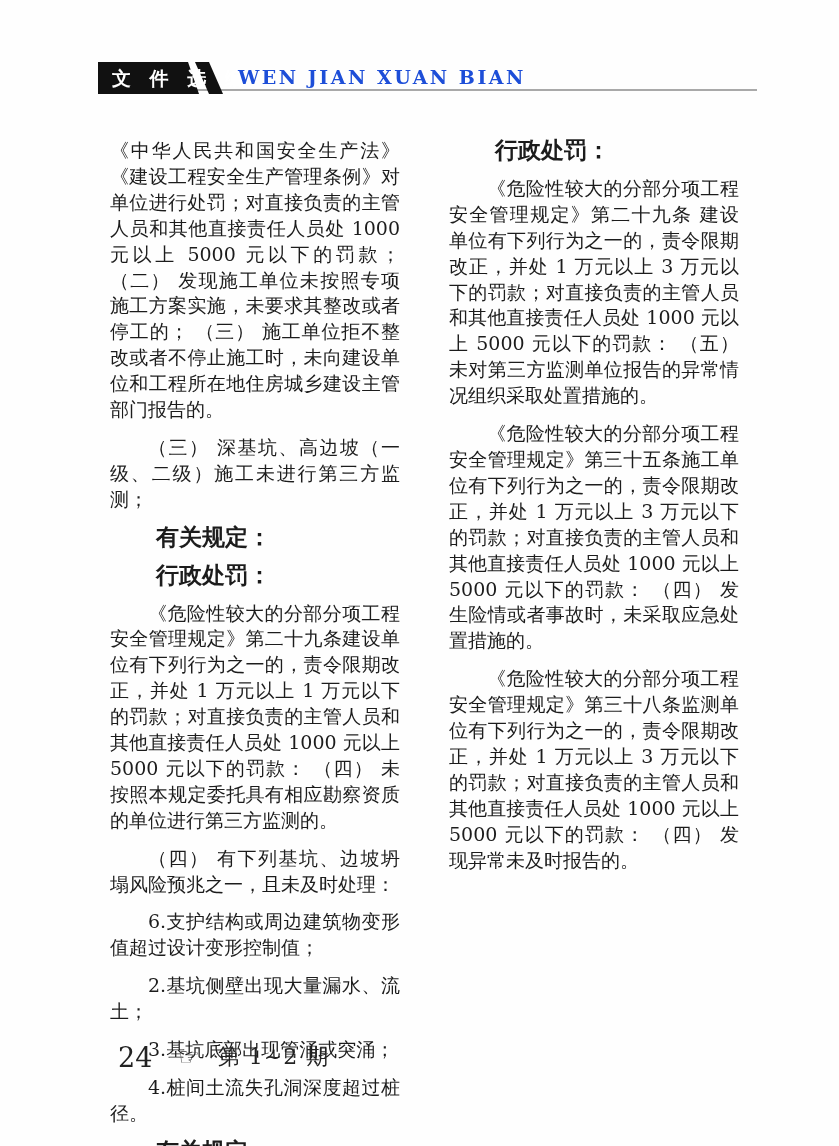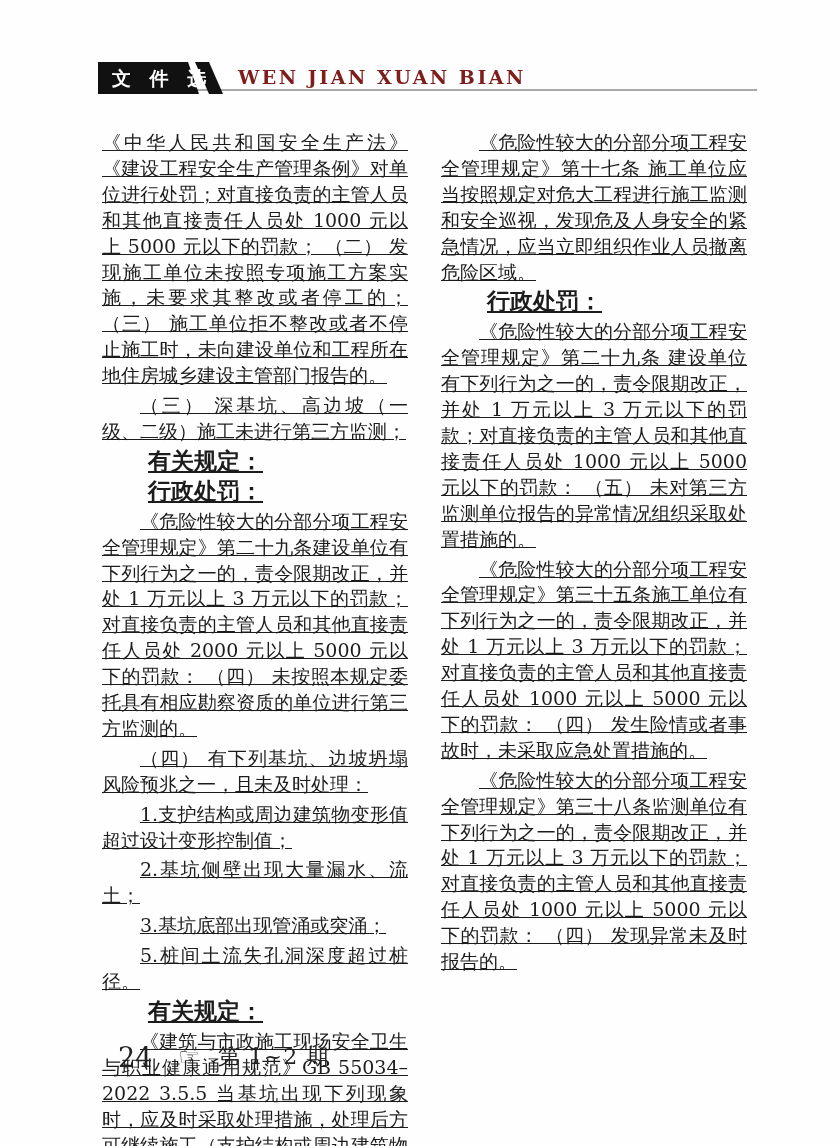--- a/index.html
+++ b/index.html
@@ -15,33 +15,32 @@
     background:#a9a9a9;
   }
   .tag-svg{position:absolute;left:98px;top:62px;}
   .tag-label{
     position:absolute;left:112px;top:66px;width:80px;
     color:#ffffff;font-family:"DejaVu Sans","Liberation Sans",sans-serif;
     font-weight:bold;font-size:19px;letter-spacing:6px;white-space:nowrap;
   }
   .header-subtitle{
     position:absolute;left:238px;top:66px;
-    color:#7f1d1d;font-family:"DejaVu Serif","Liberation Serif",serif;
+    color:#1d4ed8;font-family:"DejaVu Serif","Liberation Serif",serif;
     font-weight:bold;font-size:19px;letter-spacing:2.5px;white-space:nowrap;
   }
 
   
   .col{position:absolute;top:126px;width:314px;}
   .col-left{left:98px;}
   .col-right{left:437px;}
   .para{
-    margin:4px;font-size:19px;line-height:25.9px;color:#1c1c1c;
+    margin:12px;font-size:19px;line-height:25.9px;color:#1c1c1c;
     text-align:justify;text-justify:inter-ideograph;
     font-family:"DejaVu Serif","Liberation Serif",serif;
-    text-decoration:underline;
   }
   .para.indent{text-indent:2em;}
   .para.flush{text-indent:0;}
   .para.heading{
     text-indent:2em;font-size:23px;
     font-family:"DejaVu Sans","Liberation Sans",sans-serif;font-weight:bold;
   }
 
   
   .footer{position:absolute;left:118px;top:1040px;height:34px;display:flex;align-items:center;}
@@ -62,31 +61,30 @@
     <polygon points="97,0 111,0 125,32 111,32" fill="#111111"></polygon>
   </svg>
   <div class="tag-label">文 件 选 编</div>
   <div class="header-subtitle">WEN JIAN XUAN BIAN</div>
 
   <div class="col col-left">
       <p class="para flush">《中华人民共和国安全生产法》 《建设工程安全生产管理条例》对单位进行处罚；对直接负责的主管人员和其他直接责任人员处 1000 元以上 5000 元以下的罚款； （二） 发现施工单位未按照专项施工方案实施，未要求其整改或者停工的； （三） 施工单位拒不整改或者不停止施工时，未向建设单位和工程所在地住房城乡建设主管部门报告的。</p>
       <p class="para indent">（三） 深基坑、高边坡（一级、二级）施工未进行第三方监测；</p>
       <p class="para heading">有关规定：</p>
       <p class="para heading">行政处罚：</p>
-      <p class="para indent">《危险性较大的分部分项工程安全管理规定》第二十九条建设单位有下列行为之一的，责令限期改正，并处 1 万元以上 3 万元以下的罚款；对直接负责的主管人员和其他直接责任人员处 2000 元以上 5000 元以下的罚款： （四） 未按照本规定委托具有相应勘察资质的单位进行第三方监测的。</p>
+      <p class="para indent">《危险性较大的分部分项工程安全管理规定》第二十九条建设单位有下列行为之一的，责令限期改正，并处 1 万元以上 1 万元以下的罚款；对直接负责的主管人员和其他直接责任人员处 1000 元以上 5000 元以下的罚款： （四） 未按照本规定委托具有相应勘察资质的单位进行第三方监测的。</p>
       <p class="para indent">（四） 有下列基坑、边坡坍塌风险预兆之一，且未及时处理：</p>
-      <p class="para indent">1.支护结构或周边建筑物变形值超过设计变形控制值；</p>
+      <p class="para indent">6.支护结构或周边建筑物变形值超过设计变形控制值；</p>
       <p class="para indent">2.基坑侧壁出现大量漏水、流土；</p>
       <p class="para indent">3.基坑底部出现管涌或突涌；</p>
-      <p class="para indent">5.桩间土流失孔洞深度超过桩径。</p>
+      <p class="para indent">4.桩间土流失孔洞深度超过桩径。</p>
       <p class="para heading">有关规定：</p>
       <p class="para indent">《建筑与市政施工现场安全卫生与职业健康通用规范》GB 55034–2022 3.5.5 当基坑出现下列现象时，应及时采取处理措施，处理后方可继续施工（支护结构或周边建筑物变形值超过设计变形控制值；基坑侧壁出现大量漏水、流土，或基</p>
     </div>
   <div class="col col-right">
-      <p class="para indent">《危险性较大的分部分项工程安全管理规定》第十七条 施工单位应当按照规定对危大工程进行施工监测和安全巡视，发现危及人身安全的紧急情况，应当立即组织作业人员撤离危险区域。</p>
       <p class="para heading">行政处罚：</p>
       <p class="para indent">《危险性较大的分部分项工程安全管理规定》第二十九条 建设单位有下列行为之一的，责令限期改正，并处 1 万元以上 3 万元以下的罚款；对直接负责的主管人员和其他直接责任人员处 1000 元以上 5000 元以下的罚款： （五） 未对第三方监测单位报告的异常情况组织采取处置措施的。</p>
       <p class="para indent">《危险性较大的分部分项工程安全管理规定》第三十五条施工单位有下列行为之一的，责令限期改正，并处 1 万元以上 3 万元以下的罚款；对直接负责的主管人员和其他直接责任人员处 1000 元以上 5000 元以下的罚款： （四） 发生险情或者事故时，未采取应急处置措施的。</p>
       <p class="para indent">《危险性较大的分部分项工程安全管理规定》第三十八条监测单位有下列行为之一的，责令限期改正，并处 1 万元以上 3 万元以下的罚款；对直接负责的主管人员和其他直接责任人员处 1000 元以上 5000 元以下的罚款： （四） 发现异常未及时报告的。</p>
     </div>
 
   <div class="footer">
     <span class="page-number">24</span>
     <span class="hand-icon">☞</span>
     <span class="issue-label">第 1~2 期</span>

